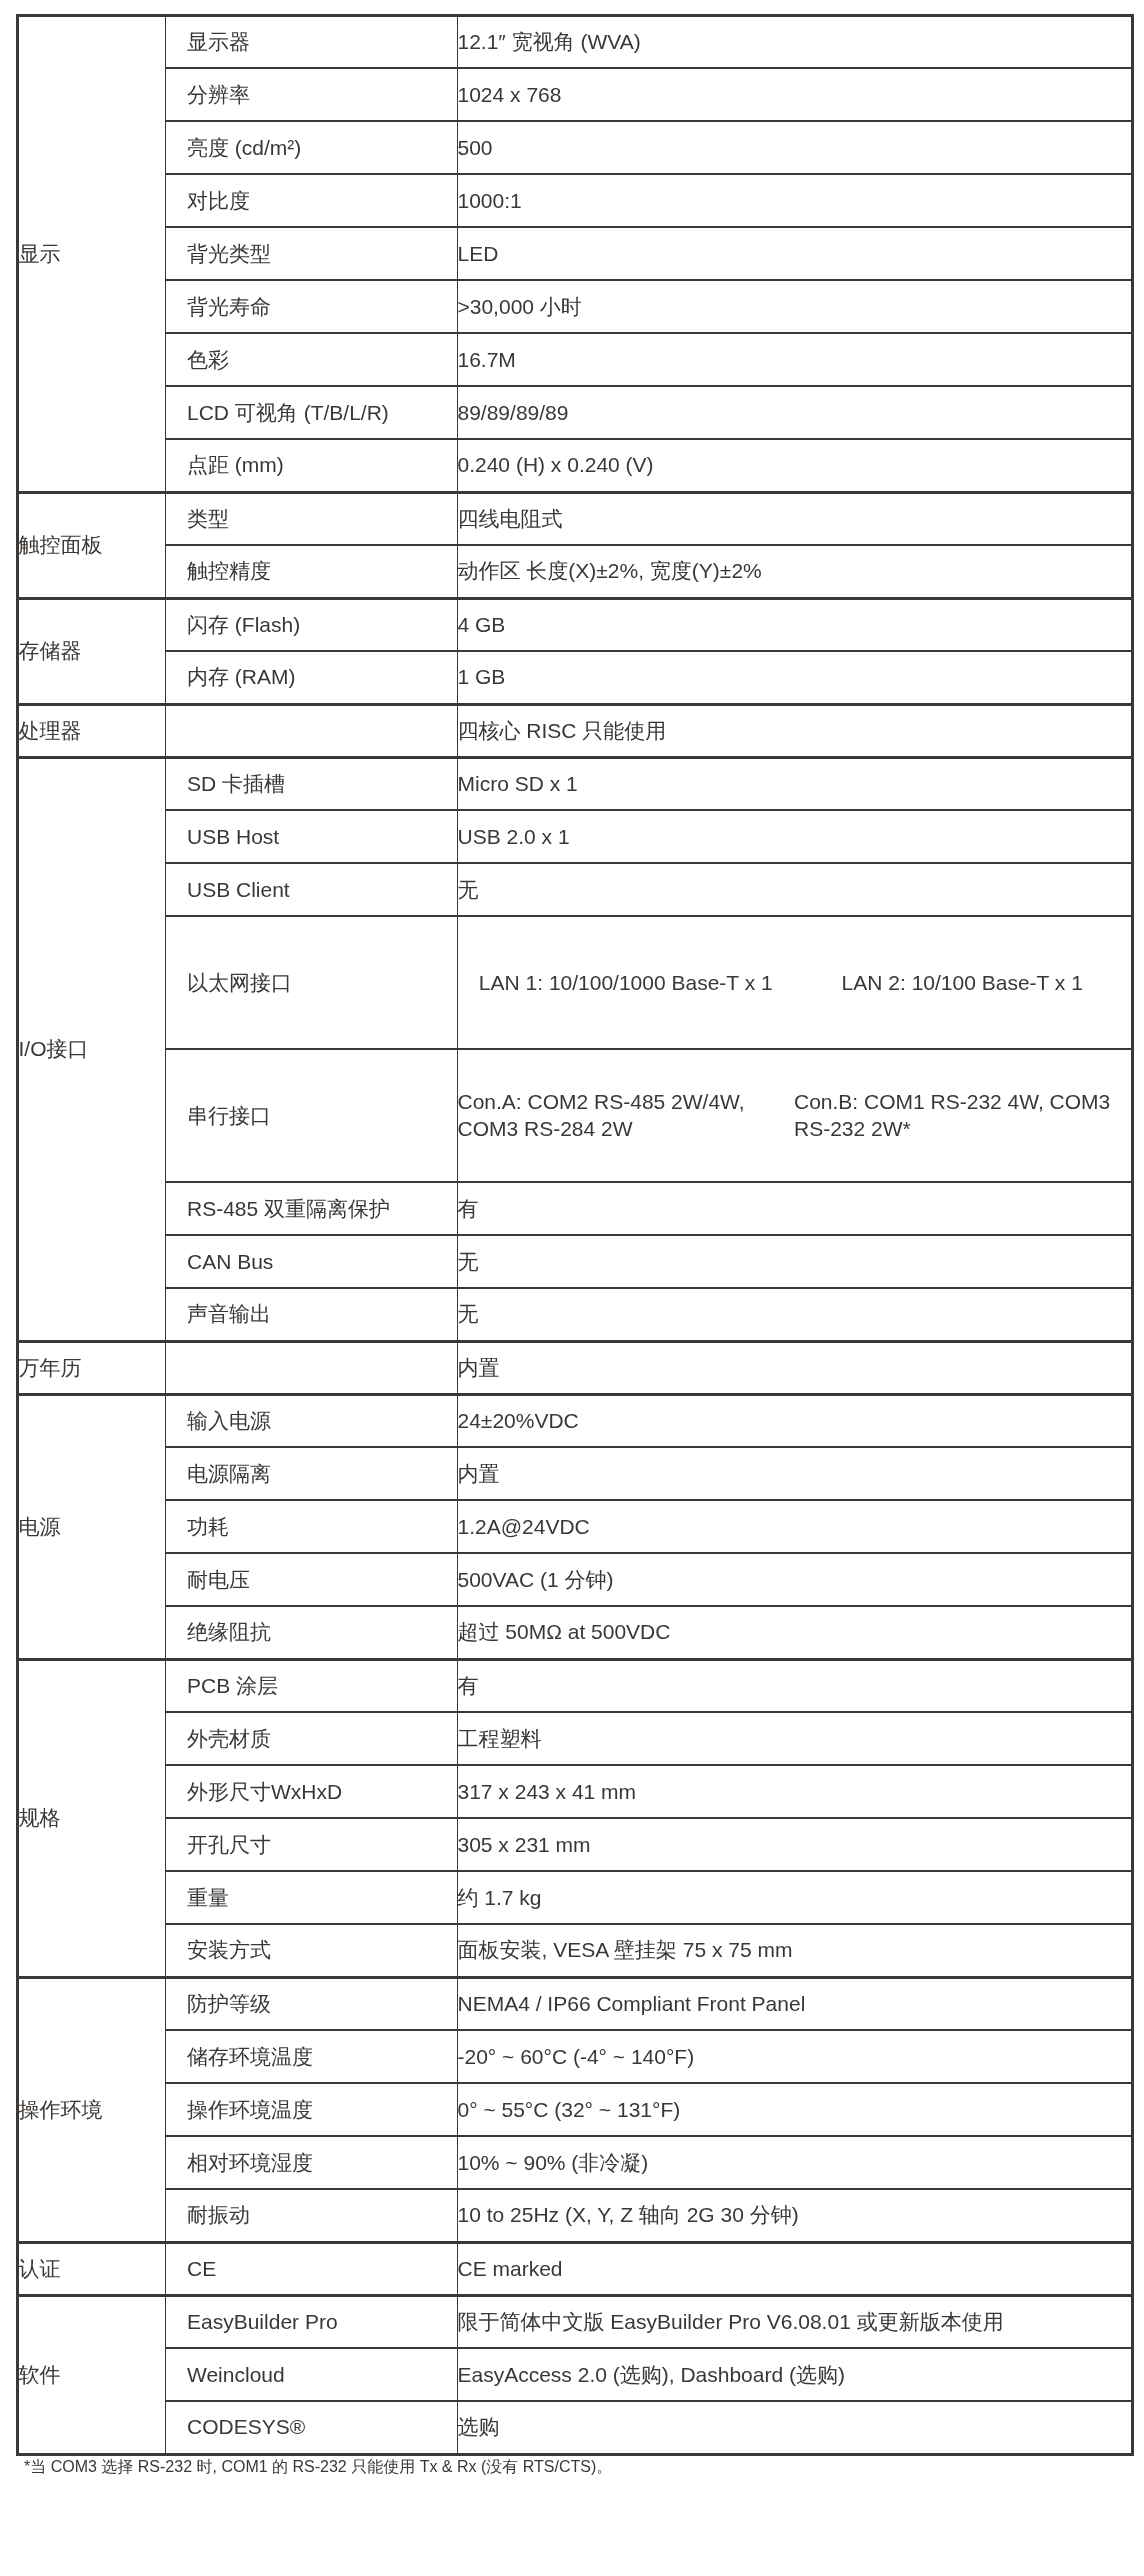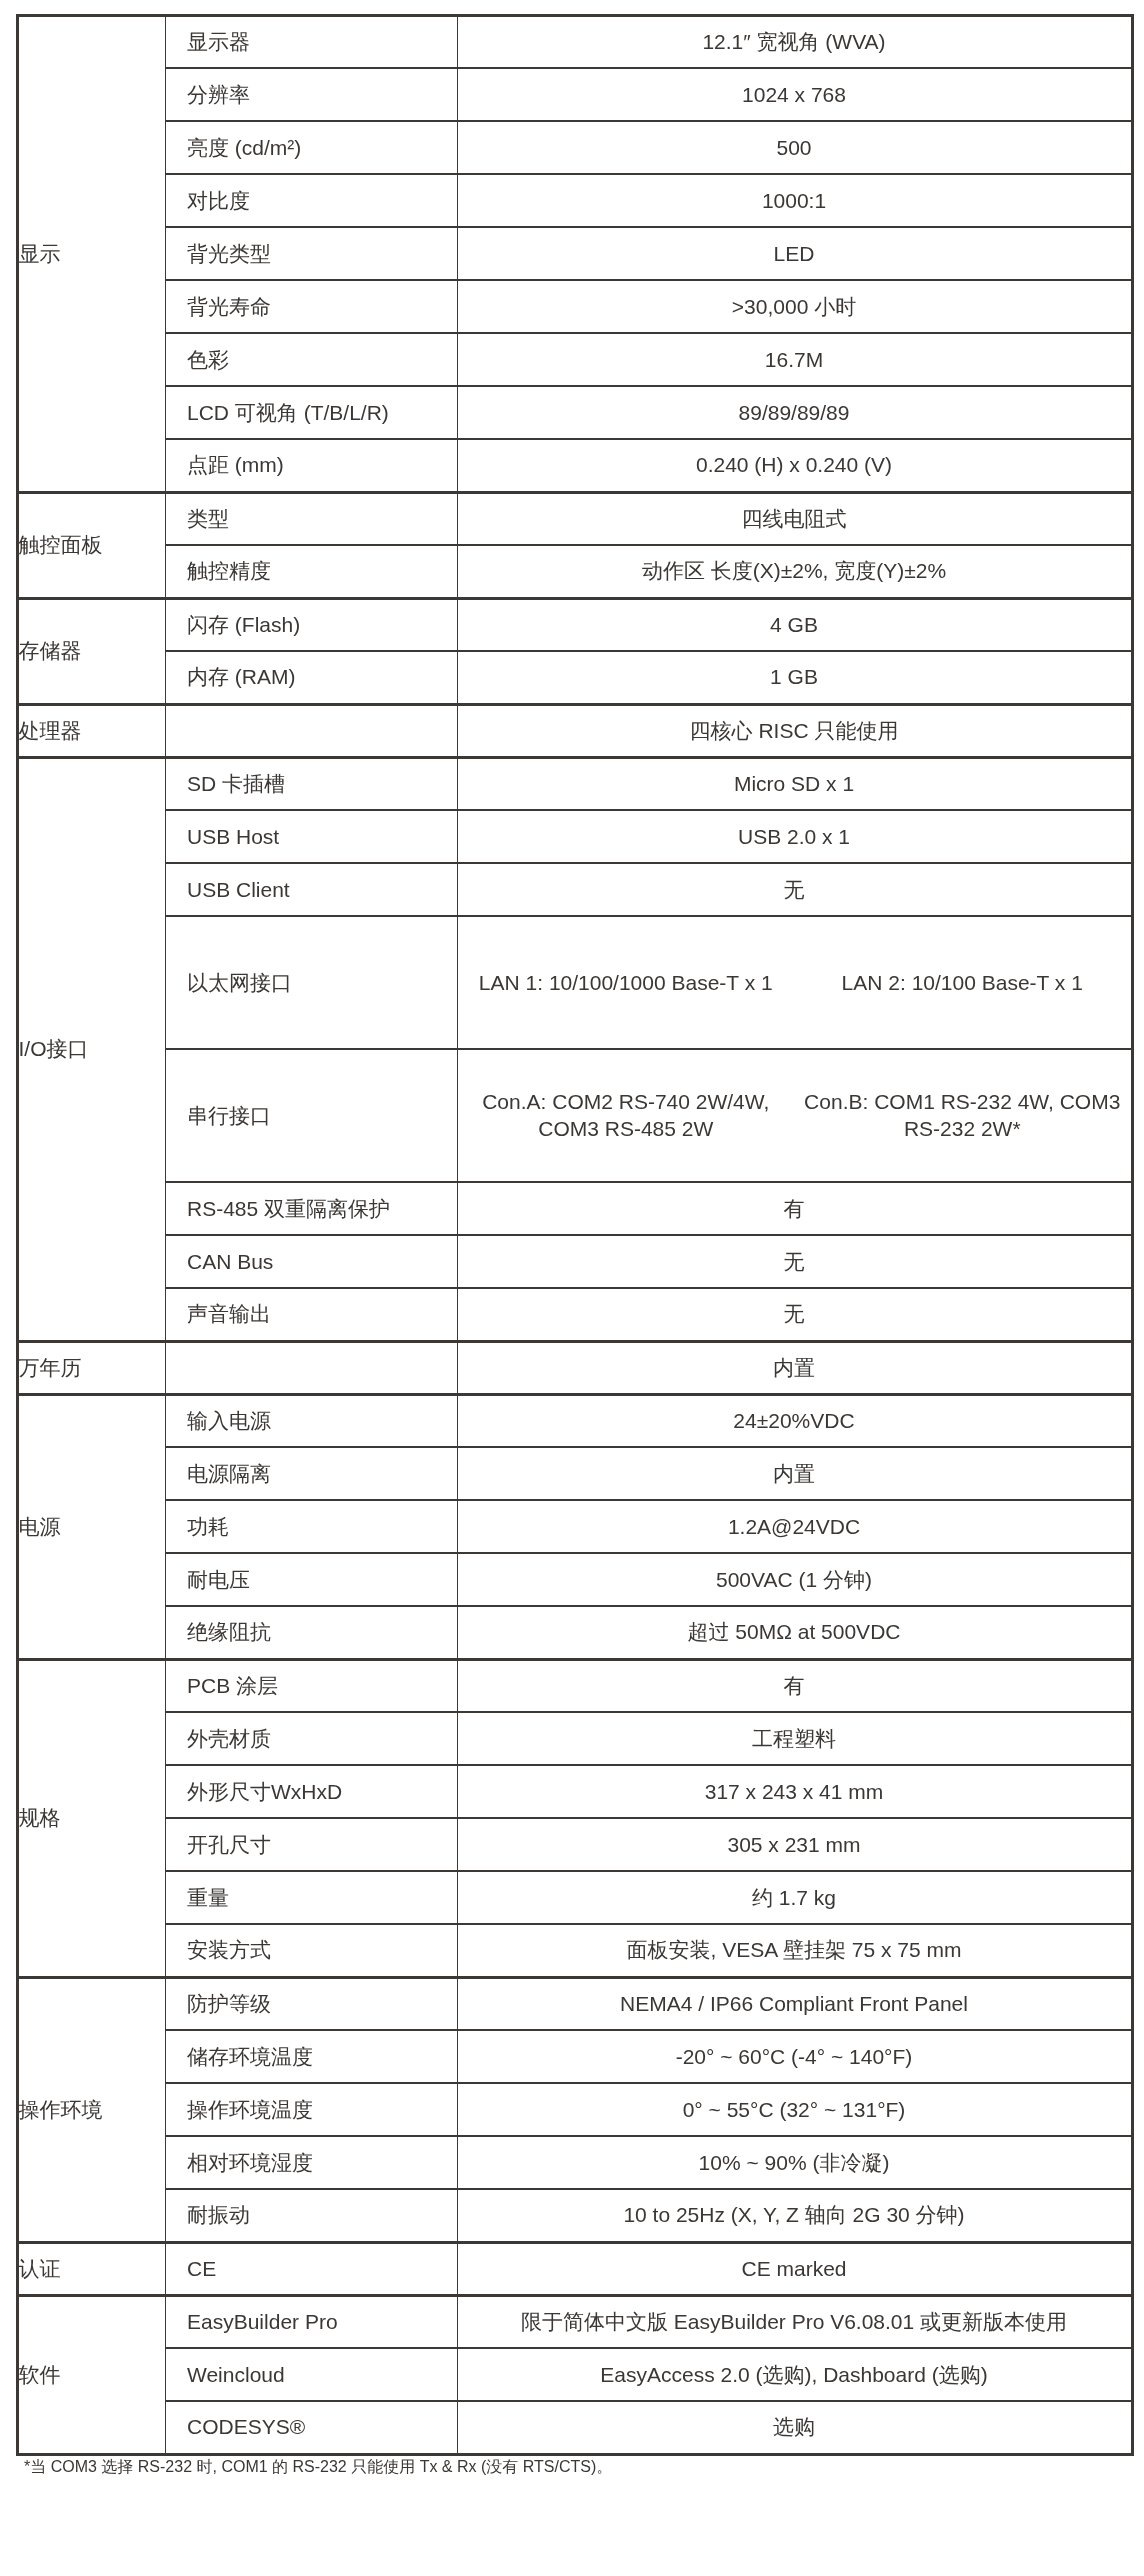--- a/index.html
+++ b/index.html
@@ -40,21 +40,21 @@
   }
   td.cat{
     text-align:left;
   }
   td.lbl{
     text-align:left;
     padding-left:21.5px;
     border-left:1.8px solid var(--border-color);
   }
   td.val{
-    text-align:center;
+    text-align:left;
     border-left:1.8px solid var(--border-color);
   }
   tr.single{height:53px;}
   tr.tall{height:133px;}
   
   tr.rowsep > td.lbl,
   tr.rowsep > td.val{
     border-top:2.4px solid var(--border-color);
   }
   
@@ -176,21 +176,21 @@
             <div class="stack">
               <div class="line">LAN 1: 10/100/1000 Base-T x 1</div>
               <div class="line">LAN 2: 10/100 Base-T x 1</div>
             </div>
           </td>
         </tr>
         <tr class="rowsep tall">
           <td class="lbl">串行接口</td>
           <td class="val">
             <div class="stack">
-              <div class="line">Con.A: COM2 RS-740 2W/4W, COM3 RS-485 2W</div>
+              <div class="line">Con.A: COM2 RS-485 2W/4W, COM3 RS-284 2W</div>
               <div class="line">Con.B: COM1 RS-232 4W, COM3 RS-232 2W*</div>
             </div>
           </td>
         </tr>
         <tr class="rowsep single">
           <td class="lbl">RS-485 双重隔离保护</td>
           <td class="val">有</td>
         </tr>
         <tr class="rowsep single">
           <td class="lbl">CAN Bus</td>

